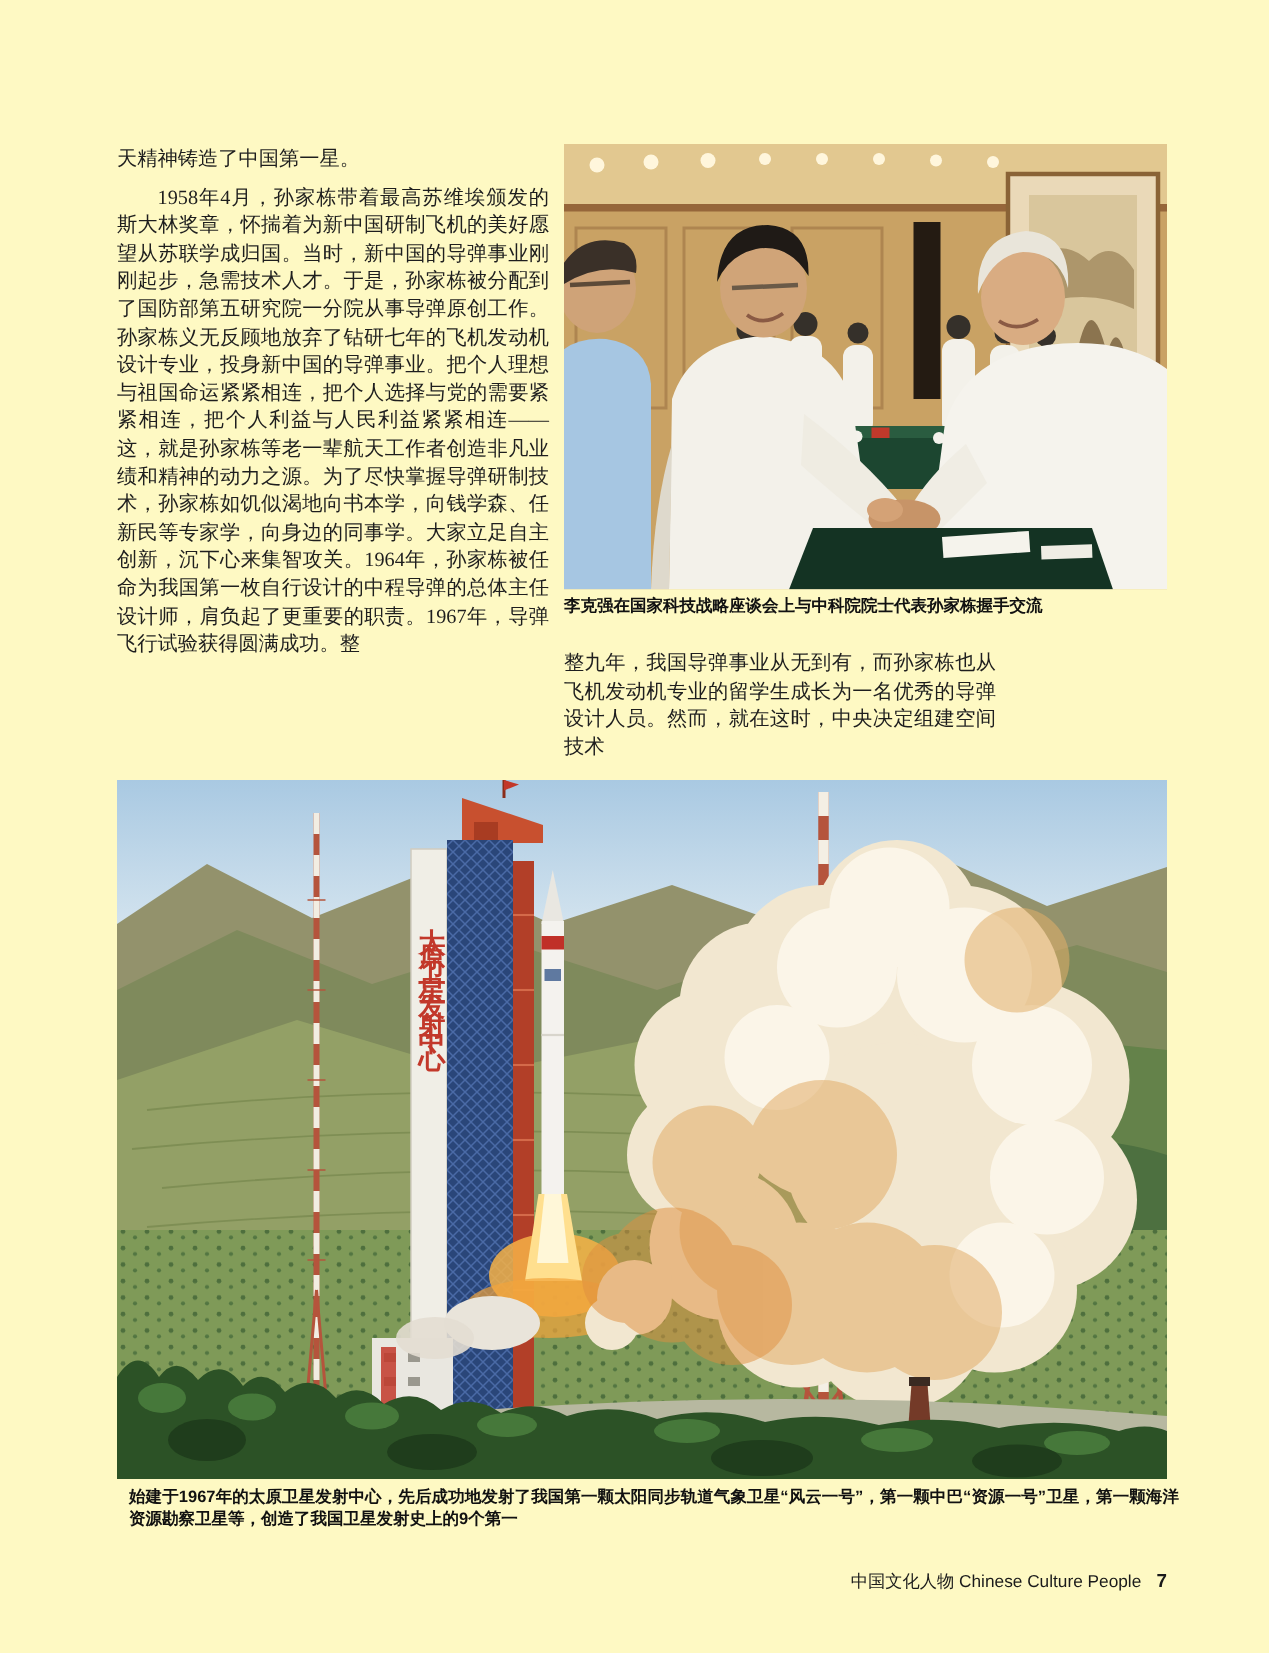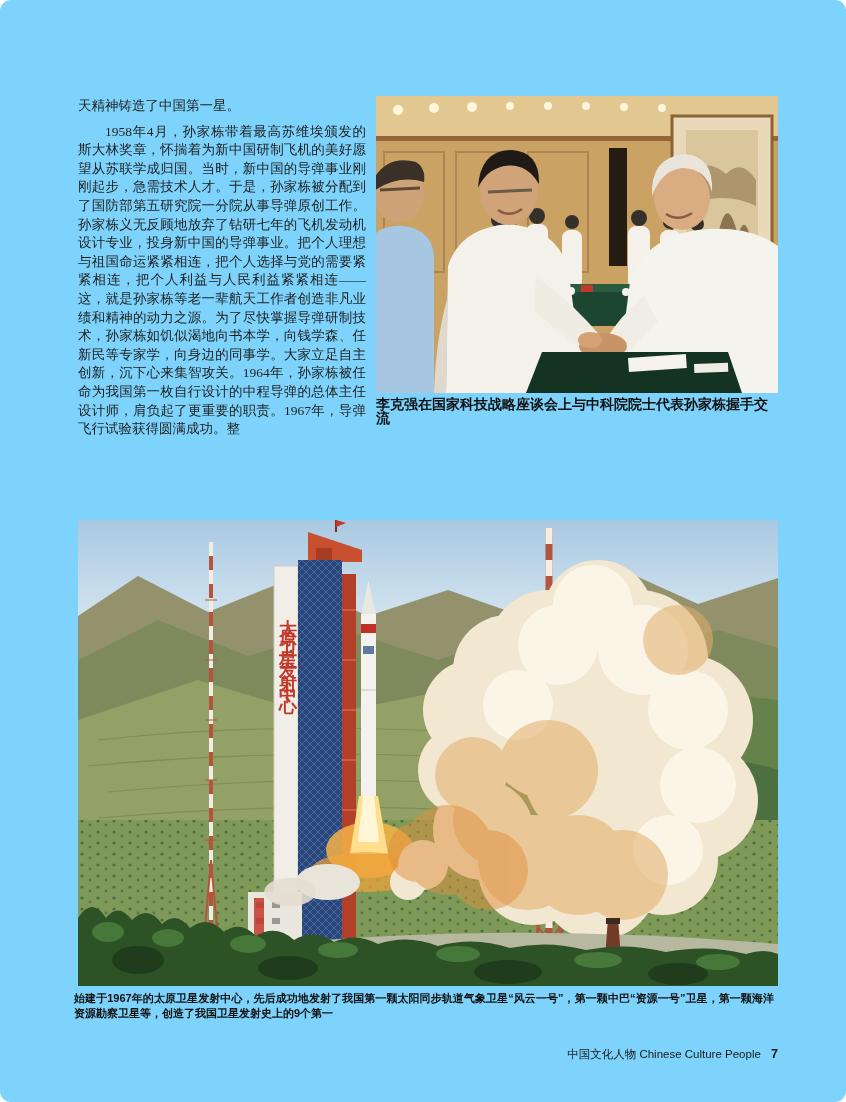--- a/index.html
+++ b/index.html
@@ -1,36 +1,36 @@
 <!DOCTYPE html>
 <html><head>
 <meta charset="utf-8">
 <style>
   * { margin:0; padding:0; box-sizing:border-box; }
   html,body { background:#ffffff; }
   .page {
     position:relative; width:846px; height:1102px; margin:0 auto;
-    background:#7dd3fc; overflow:hidden;
-    font-family:"Liberation Serif","DejaVu Serif",serif; color:#1e1e1e;border-radius:11px;
+    background:#fef9c3; overflow:hidden;
+    font-family:"Liberation Serif","DejaVu Serif",serif; color:#1e1e1e;
   }
   .col { position:absolute; text-align:justify; font-size:13.5px; line-height:18.6px; }
   .col p { margin:0 0 7px 0; word-break:break-all; }
   .col p.indent { text-indent:2em; }
   .left-col  { left:78px;  top:97px;  width:288px; }
   .right-col { left:376px; top:433px; width:288px; }
 
   .photo { position:absolute; overflow:hidden; }
   .photo-meeting { left:376px; top:96px;  width:402px; height:297px; }
   .photo-launch  { left:78px;  top:520px; width:700px; height:466px; }
   .photo svg { display:block; }
 
   .caption { position:absolute; font-family:"Liberation Sans","DejaVu Sans",sans-serif;
              font-weight:700; color:#111; }
-  .caption-meeting { left:376px; top:397px; width:402px; font-size:14px; line-height:14px; }
-  .caption-launch  { left:74px;  top:991px; width:700px; font-size:11px; line-height:15px; text-align:justify; }
+  .caption-meeting { left:376px; top:397px; width:402px; font-size:11px; line-height:14px; }
+  .caption-launch  { left:86px;  top:991px; width:700px; font-size:11px; line-height:15px; text-align:justify; }
 
   .tower-sign {
     position:absolute; left:198px; top:84px; width:24px; height:330px;
     writing-mode:vertical-rl; text-orientation:upright;
     font-family:"Liberation Sans","DejaVu Sans",sans-serif; font-weight:700;
     color:#c2382a; font-size:18px; letter-spacing:11px; text-align:left;
   }
 
   .footer { position:absolute; right:68px; top:1047px;
             font-family:"Liberation Sans","DejaVu Sans",sans-serif;
@@ -146,20 +146,23 @@
       <g>
         <path d="M150,297 L166,256 L352,256 L366,297 Z" fill="#143323"></path>
         <rect x="252" y="262" width="58" height="14" fill="#f5f3ec" transform="rotate(-4 252 262)"></rect>
         <rect x="318" y="268" width="34" height="9" fill="#efede4" transform="rotate(-2 318 268)"></rect>
       </g>
     </svg>
   </div>
 
   <div class="caption caption-meeting">李克强在国家科技战略座谈会上与中科院院士代表孙家栋握手交流</div>
 
+  <div class="col right-col">
+    <p>整九年，我国导弹事业从无到有，而孙家栋也从飞机发动机专业的留学生成长为一名优秀的导弹设计人员。然而，就在这时，中央决定组建空间技术</p>
+  </div>
 
   <div class="photo photo-launch">
     <svg viewBox="0 0 700 466" width="700" height="466">
       <defs>
         <linearGradient id="sky" x1="0" y1="0" x2="0" y2="1">
           <stop offset="0" stop-color="#a9c9e2"></stop>
             <stop offset="1" stop-color="#dce9f1"></stop>
         </linearGradient>
         <pattern id="scrub" width="16" height="11" patternUnits="userSpaceOnUse">
           <circle cx="4" cy="4" r="1.6" fill="#33582f"></circle>

